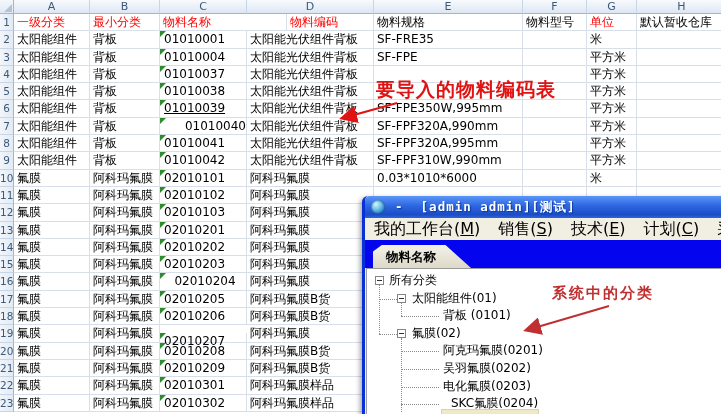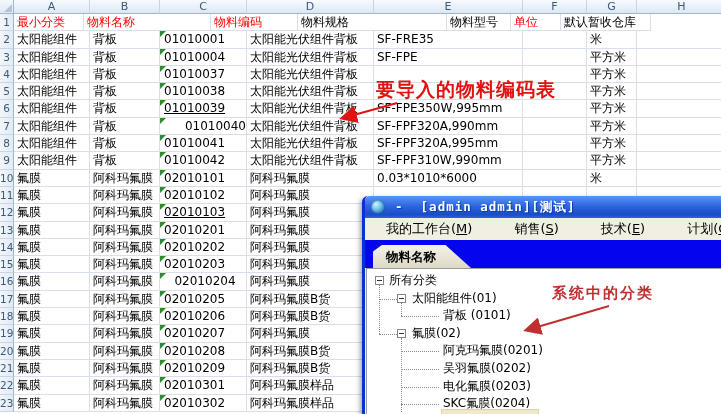--- a/index.html
+++ b/index.html
@@ -33,21 +33,21 @@
   #win{position:absolute;left:362px;top:196px;width:362px;height:219px;z-index:10;
     border-left:3px solid #0931D8;border-radius:6px 0 0 0;background:#F1EFE2;box-shadow:-2px 2px 5px rgba(0,0,0,.35);}
   #titlebar{height:22px;border-radius:5px 0 0 0;display:flex;align-items:center;
     background:linear-gradient(180deg,#5A96F8 0%,#2E66E0 45%,#1A4CC6 85%,#2E66E0 100%);}
   .globe{width:14px;height:14px;border-radius:50%;margin:0 10px 0 6px;flex:0 0 auto;
     background:radial-gradient(circle at 35% 30%,#D8F4FC 0%,#7CC8EE 35%,#2E88CC 70%,#0A4E96 100%);
     box-shadow:inset 0 0 2px #05305E;}
   #title-text{color:#fff;font-weight:bold;font-size:12.5px;letter-spacing:1px;white-space:pre;
     font-family:"DejaVu Sans Mono","Liberation Mono",monospace;text-shadow:1px 1px 1px #0A3AA0;}
   #menubar{height:22px;background:#F1EFE2;display:flex;align-items:center;}
-  .menu-item{padding:0 21px;font-size:13px;line-height:22px;white-space:nowrap;cursor:default;}
+  .menu-item{padding:0 9px;font-size:16px;line-height:22px;white-space:nowrap;cursor:default;}
   #tabband{height:28px;background:#0404EE;position:relative;}
   #cat-tab{position:absolute;left:8px;bottom:0;width:98px;height:23px;
     background:linear-gradient(#F4F2E8,#DDD9C8);
     clip-path:polygon(0 100%,0 28%,9% 0,74% 0,100% 100%);
     font-weight:bold;font-size:12.5px;line-height:24px;padding-left:13px;box-sizing:border-box;white-space:nowrap;}
   #treepanel{position:absolute;left:0;top:72px;right:0;bottom:0;margin-left:1px;
     background:#fff;border:1px solid #9B9B9B;border-right:none;border-bottom:none;overflow:hidden;}
   .tree-item{position:absolute;height:17.6px;line-height:17.6px;font-size:12px;white-space:nowrap;}
   .tw-box{position:absolute;width:9px;height:9px;box-sizing:border-box;border:1px solid #848484;background:#fff;}
   .tw-box::after{content:"";position:absolute;left:1px;top:3px;width:5px;height:1px;background:#303030;}
@@ -72,20 +72,21 @@
       <div class="xl-col" style="width: 87px;">C</div>
       <div class="xl-col" style="width: 127px;">D</div>
       <div class="xl-col" style="width: 149px;">E</div>
       <div class="xl-col" style="width: 64px;">F</div>
       <div class="xl-col" style="width: 50px;">G</div>
       <div class="xl-col" style="width: 90px;">H</div>
     </div>
   <div id="xl-rows">
       <div class="xl-row">
         <div class="xl-gut">1</div>
+        <div class="xl-cell red" style="width: 76px;">一级分类</div>
         <div class="xl-cell red" style="width: 70px;">最小分类</div>
         <div class="xl-cell red" style="width: 127px;">物料名称</div>
         <div class="xl-cell red" style="width: 87px;">物料编码</div>
         <div class="xl-cell" style="width: 149px;">物料规格</div>
         <div class="xl-cell" style="width: 64px;">物料型号</div>
         <div class="xl-cell red" style="width: 50px;">单位</div>
         <div class="xl-cell" style="width: 90px;">默认暂收仓库</div>
       </div>
       <div class="xl-row">
         <div class="xl-gut">2</div>
@@ -194,21 +195,21 @@
         <div class="xl-cell" style="width: 127px;">阿科玛氟膜</div>
         <div class="xl-cell" style="width: 149px;"></div>
         <div class="xl-cell" style="width: 64px;"></div>
         <div class="xl-cell" style="width: 50px;"></div>
         <div class="xl-cell" style="width: 90px;"></div>
       </div>
       <div class="xl-row">
         <div class="xl-gut">12</div>
         <div class="xl-cell" style="width: 76px;">氟膜</div>
         <div class="xl-cell" style="width: 70px;">阿科玛氟膜</div>
-        <div class="xl-cell code" style="width: 87px; padding-left: 4px; text-decoration: underline;">02010103</div>
+        <div class="xl-cell code" style="width: 87px; padding-left: 4px;">02010103</div>
         <div class="xl-cell" style="width: 127px;">阿科玛氟膜</div>
         <div class="xl-cell" style="width: 149px;"></div>
         <div class="xl-cell" style="width: 64px;"></div>
         <div class="xl-cell" style="width: 50px;"></div>
         <div class="xl-cell" style="width: 90px;"></div>
       </div>
       <div class="xl-row">
         <div class="xl-gut">13</div>
         <div class="xl-cell" style="width: 76px;">氟膜</div>
         <div class="xl-cell" style="width: 70px;">阿科玛氟膜</div>
@@ -271,21 +272,21 @@
         <div class="xl-cell" style="width: 127px;">阿科玛氟膜B货</div>
         <div class="xl-cell" style="width: 149px;"></div>
         <div class="xl-cell" style="width: 64px;"></div>
         <div class="xl-cell" style="width: 50px;"></div>
         <div class="xl-cell" style="width: 90px;"></div>
       </div>
       <div class="xl-row">
         <div class="xl-gut">19</div>
         <div class="xl-cell" style="width: 76px;">氟膜</div>
         <div class="xl-cell" style="width: 70px;">阿科玛氟膜</div>
-        <div class="xl-cell code" style="width: 87px; padding-left: 4px;">02010207</div>
+        <div class="xl-cell code" style="width: 87px; padding-left: 4px; margin-top: 8px;">02010207</div>
         <div class="xl-cell" style="width: 127px;">阿科玛氟膜</div>
         <div class="xl-cell" style="width: 149px;"></div>
         <div class="xl-cell" style="width: 64px;"></div>
         <div class="xl-cell" style="width: 50px;"></div>
         <div class="xl-cell" style="width: 90px;"></div>
       </div>
       <div class="xl-row">
         <div class="xl-gut">20</div>
         <div class="xl-cell" style="width: 76px;">氟膜</div>
         <div class="xl-cell" style="width: 70px;">阿科玛氟膜</div>
@@ -362,21 +363,21 @@
       <div class="tw-box" style="left: 30px; top: 59.8px;"></div>
       <div class="tw-line" style="left: 34px; top: 68.8px; height: 74.4px;"></div>
       <div class="tree-item" style="left: 45px; top: 55.8px;">氟膜(02)</div>
       <div class="tw-stub" style="left: 34px; width: 38px; top: 82.4px;"></div>
       <div class="tree-item" style="left: 76px; top: 73.4px;">阿克玛氟膜(0201)</div>
       <div class="tw-stub" style="left: 34px; width: 38px; top: 100px;"></div>
       <div class="tree-item" style="left: 76px; top: 91px;">吴羽氟膜(0202)</div>
       <div class="tw-stub" style="left: 34px; width: 38px; top: 117.6px;"></div>
       <div class="tree-item" style="left: 76px; top: 108.6px;">电化氟膜(0203)</div>
       <div class="tw-stub" style="left: 34px; width: 38px; top: 135.2px;"></div>
-      <div class="tree-item" style="left: 76px; top: 126.2px;">SKC氟膜(0204)</div>
+      <div class="tree-item" style="left: 84px; top: 126.2px;">SKC氟膜(0204)</div>
       <div class="tw-partial" style="left: 74px; top: 140px; width: 96px; height: 8px;"></div>
     </div>
 </div>
 
 <div id="anno1" class="anno">要导入的物料编码表</div>
 <div id="anno2" class="anno">系统中的分类</div>
 <svg id="arrows" width="721" height="414">
   <defs>
     <marker id="ah1" markerWidth="9" markerHeight="9" refX="7" refY="4.5" orient="auto">
       <polygon points="0,0 9,4.5 0,9" fill="#E01212"></polygon>

